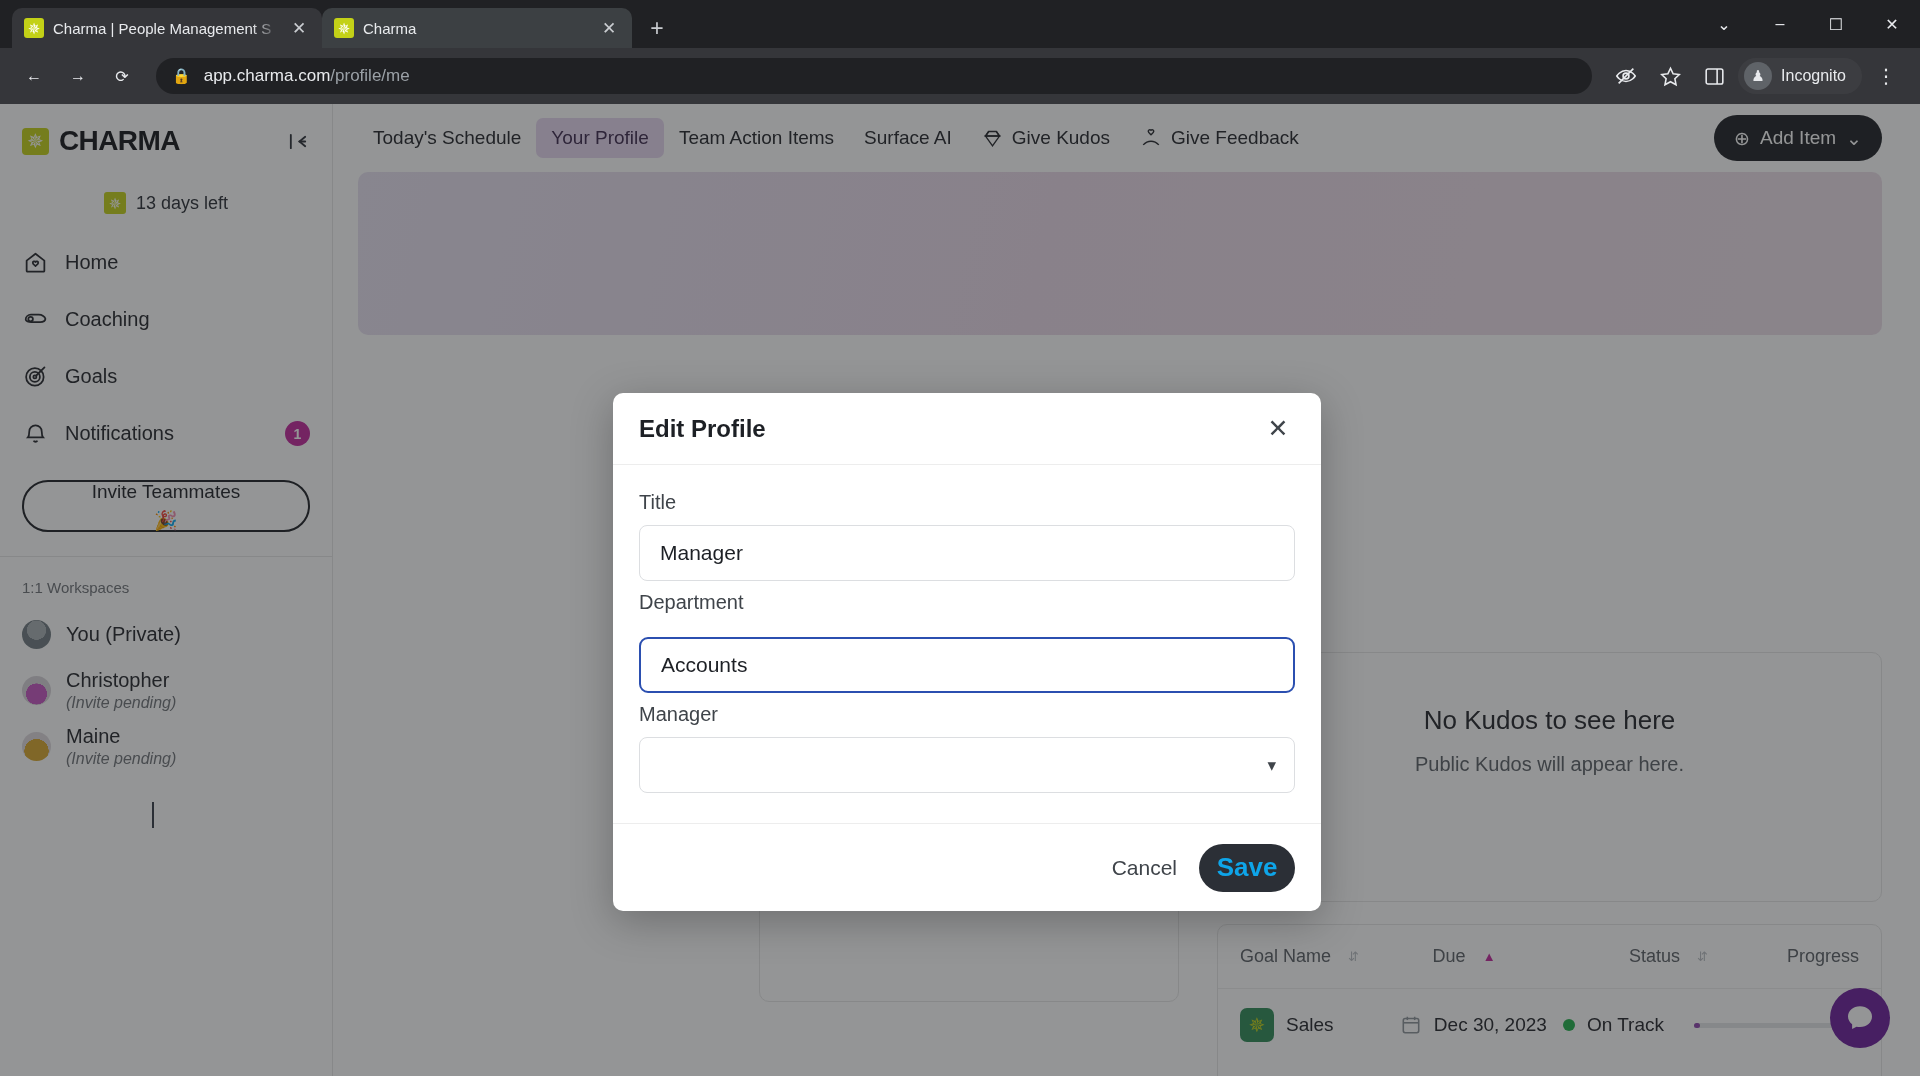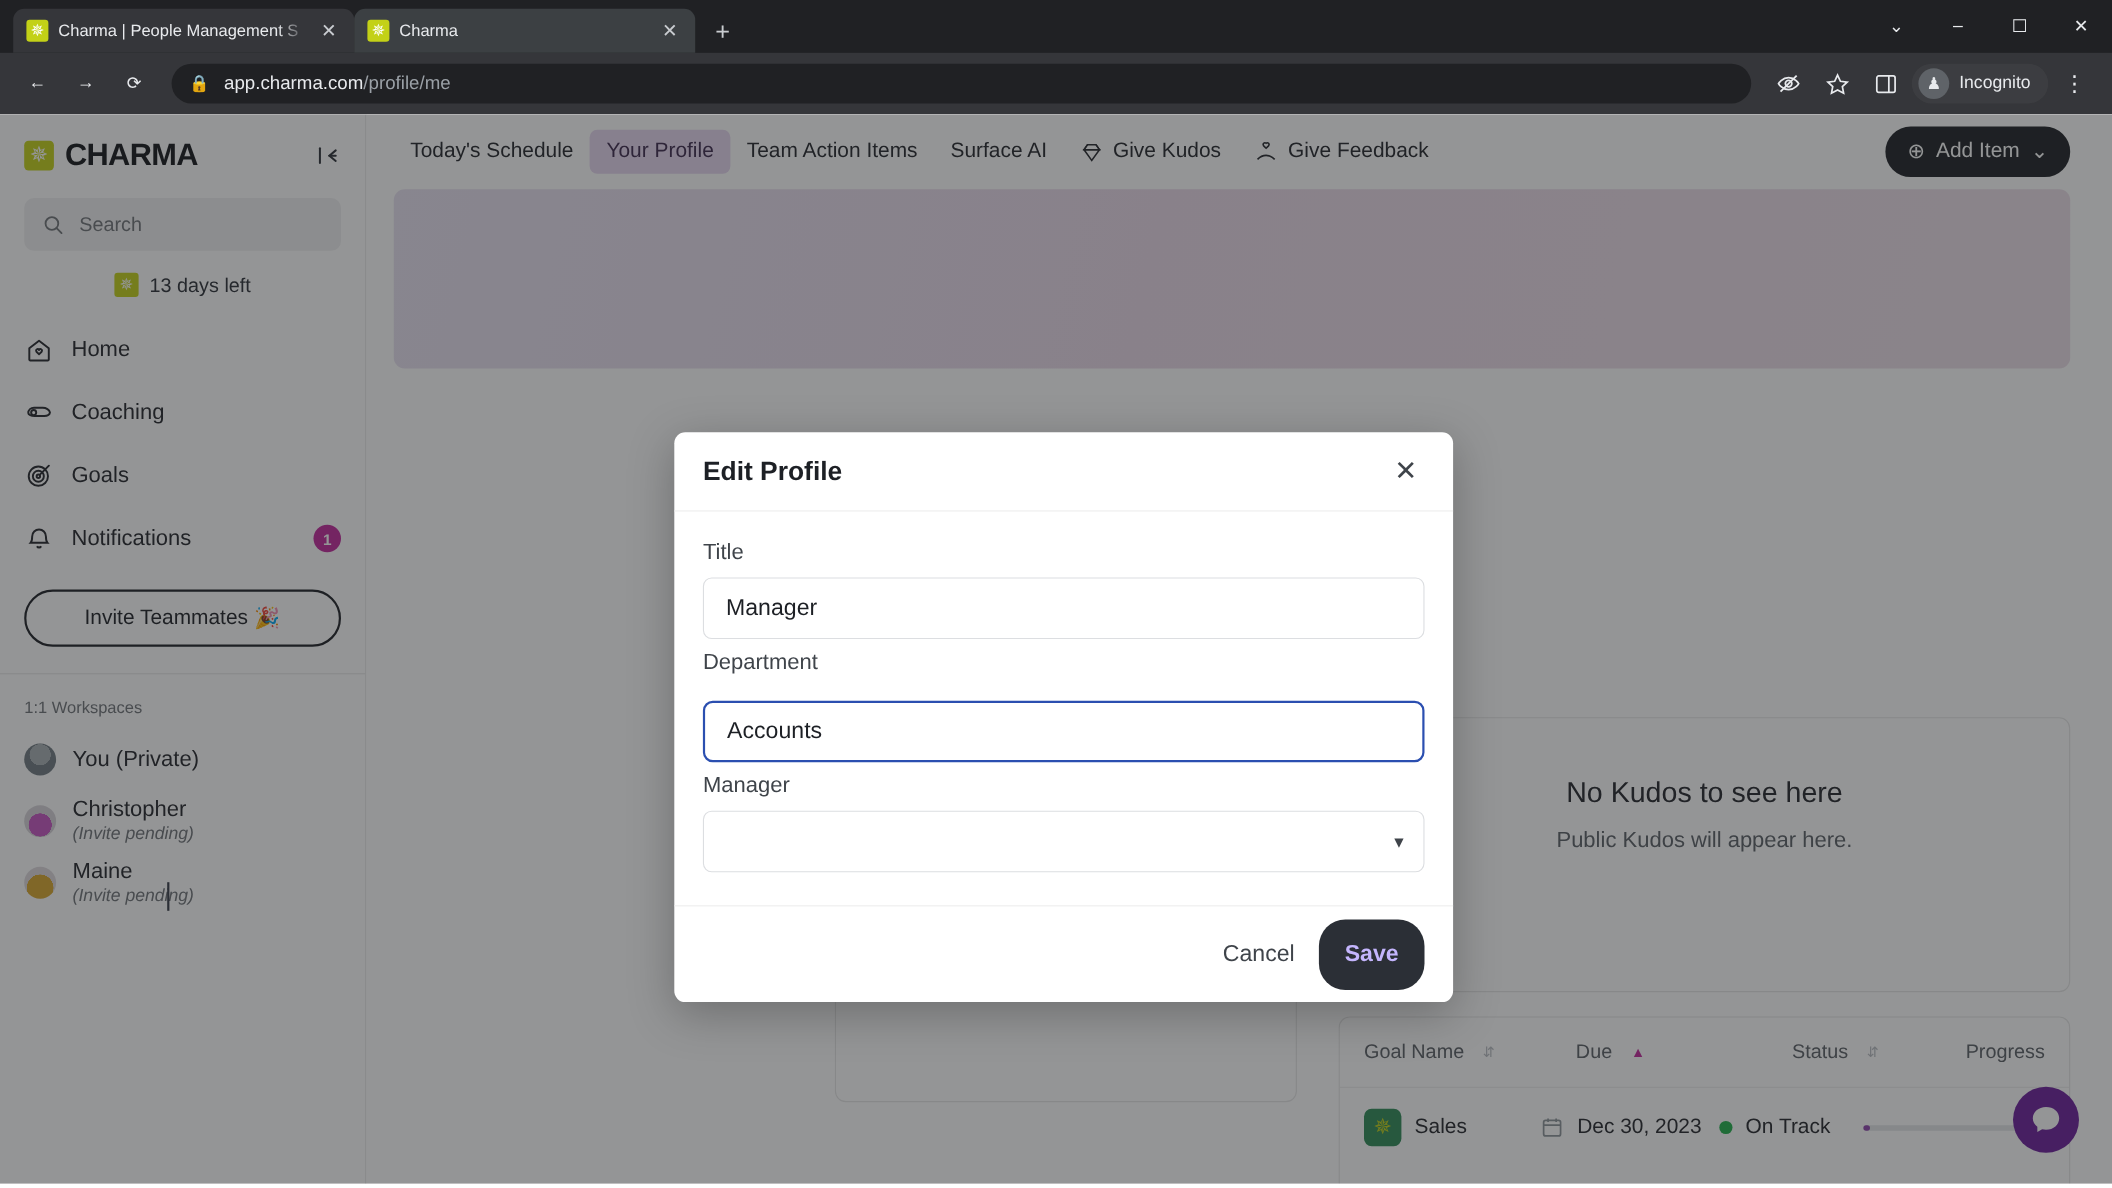--- a/index.html
+++ b/index.html
@@ -134,20 +134,21 @@
   .nav-badge {
     margin-left: auto; min-width: 25px; height: 25px; border-radius: 50%;
     background: #c1279c; color: #fff; font-size: 14px; font-weight: 600;
     display: flex; align-items: center; justify-content: center;
   }
   #invite-btn {
     height: 52px; margin-top: 18px; border: 2.5px solid #1d2025;
     border-radius: 26px; display: flex; align-items: center;
     justify-content: center; gap: 6px; font-size: 19px; color: #1d2025;
     font-weight: 500;
+    flex-direction: column;
   }
   #ws-divider { height: 1px; background: #e6e6e6; margin: 24px -22px 0; }
   #ws-label {
     font-size: 15px; color: #6f7378; padding: 22px 0 10px;
   }
   .ws-item {
     display: flex; align-items: center; gap: 15px; min-height: 56px;
   }
   .ws-avatar {
     width: 29px; height: 29px; flex: 0 0 29px; border-radius: 50%;
@@ -318,23 +319,23 @@
     position: absolute; left: 152px; top: 698px; width: 2px; height: 26px;
     background: #2b2f36; z-index: 61;
   }
   #modal-foot {
     height: 88px; border-top: 1px solid #ededed; display: flex;
     align-items: center; justify-content: flex-end; gap: 22px;
     padding: 0 26px;
   }
   #cancel-btn { font-size: 21px; color: #3f444a; }
   #save-btn {
-    height: 64px; min-width: 96px; background: #2b2f36; color: #c4b5fd;
+    height: 48px; min-width: 96px; background: #2b2f36; color: #0ea5e9;
     border-radius: 24px; display: flex; align-items: center;
-    justify-content: center; font-size: 21px; font-weight: 600;
+    justify-content: center; font-size: 26px; font-weight: 600;
   }
 </style>
 </head>
 <body>
 
 <div id="browser-chrome">
 
   <div id="tabstrip">
 
     <div class="tab inactive">
@@ -407,27 +408,20 @@
       <span id="brand-name">CHARMA</span>
       <span id="collapse-btn">
         <svg width="23" height="23" viewBox="0 0 24 24" fill="none" stroke="#2b2f36" stroke-width="1.9" stroke-linecap="round">
           <line x1="4" y1="5" x2="4" y2="19"></line>
               <polyline points="19,7 13,12 19,17"></polyline>
               <line x1="19" y1="12" x2="13" y2="12"></line>
         </svg>
       </span>
     </div>
 
-    <div id="search-box">
-      <svg width="21" height="21" viewBox="0 0 24 24" fill="none" stroke="#6f7378" stroke-width="1.9">
-        <circle cx="10.5" cy="10.5" r="6.6"></circle>
-            <line x1="15.4" y1="15.4" x2="20.5" y2="20.5" stroke-linecap="round"></line>
-      </svg>
-      <span id="search-placeholder">Search</span>
-    </div>
 
     <div id="trial-row">
       <span class="trial-mark">✵</span>
       <span>13 days left</span>
     </div>
 
     <div class="nav-item">
       <span class="nav-icon">
         <svg width="25" height="25" viewBox="0 0 24 24" fill="none" stroke="#24262b" stroke-width="1.7" stroke-linejoin="round">
           <path d="M3.5 10.2 12 3.6l8.5 6.6V20a.8.8 0 0 1-.8.8H4.3a.8.8 0 0 1-.8-.8z"></path>

